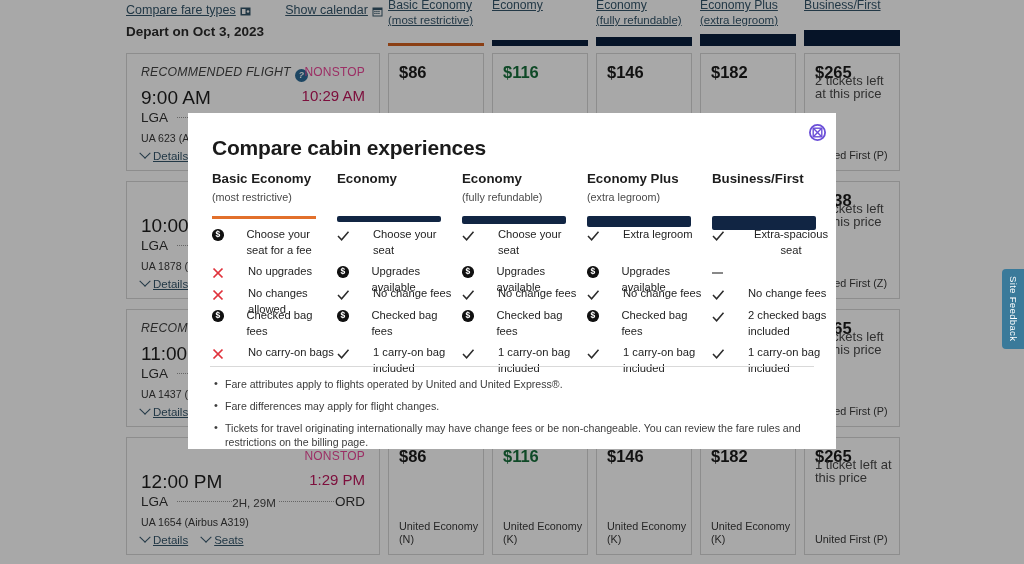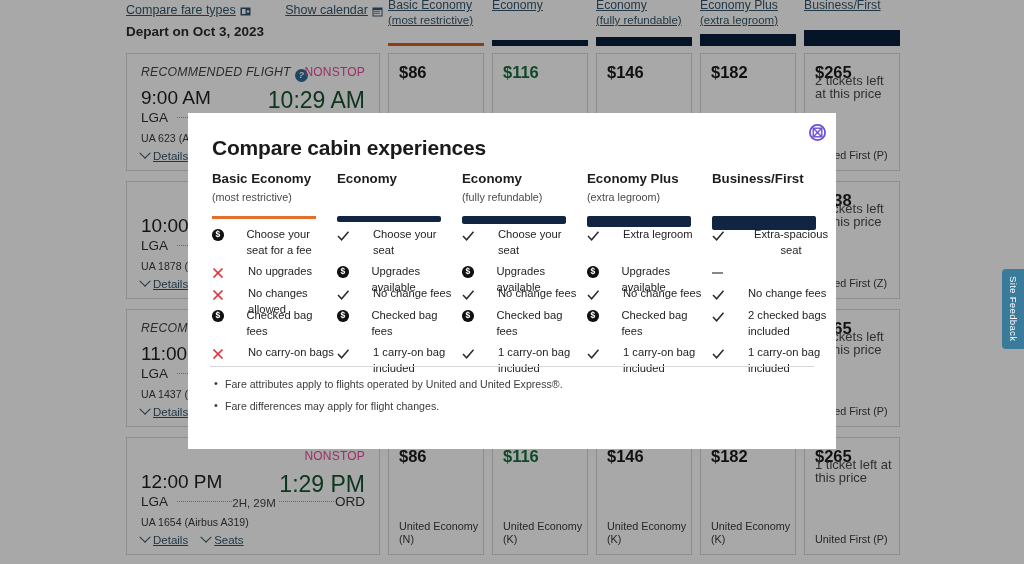--- a/index.html
+++ b/index.html
@@ -57,21 +57,21 @@
   .qmark {
     display: inline-block; width: 13px; height: 13px; border-radius: 50%;
     background: #2c6b96; color: #fff; font-size: 9px; line-height: 13px;
     text-align: center; font-weight: bold; position: relative; top: 2px; margin-left: 4px;
   }
   .nonstop {
     position: absolute; right: 14px; top: 11px;
     font-size: 12px; color: #ec4899; letter-spacing: .2px; text-align: center;
   }
   .dep-time { position: absolute; left: 14px; font-size: 19px; color: #1e1e1e; }
-  .arr-time { position: absolute; right: 14px; font-size: 23px; color: #14532d; }
+  .arr-time { position: absolute; right: 14px; font-size: 15px; color: #be185d; }
   .ap-left { position: absolute; left: 14px; font-size: 13.5px; color: #333; }
   .ap-right { position: absolute; right: 14px; font-size: 13.5px; color: #333; }
   .dur {
     position: absolute; left: 0; width: 254px; text-align: center;
     font-size: 11.5px; color: #444;
   }
   .dash-l, .dash-r {
     position: absolute; height: 1px;
     border-top: 1px dotted #999;
   }
@@ -565,16 +565,17 @@
           <span class="ic ic-check"><svg width="13" height="12" viewBox="0 0 13 12">
               <polyline points="1,6 4.6,9.8 11.5,1.8" fill="none" stroke="#2a2a2a" stroke-width="1.5"></polyline>
             </svg></span>
           <span class="txt">1 carry-on bag included</span>
         </div>
       </div>
     <div class="divider"></div>
     <div class="notes" id="modal-notes">
         <div class="note">Fare attributes apply to flights operated by United and United Express®.</div>
         <div class="note">Fare differences may apply for flight changes.</div>
+        <div class="note">Tickets for travel originating internationally may have change fees or be non-changeable. You can review the fare rules and restrictions on the billing page.</div>
       </div>
   </div>
 
 </div>
 
 </body></html>

